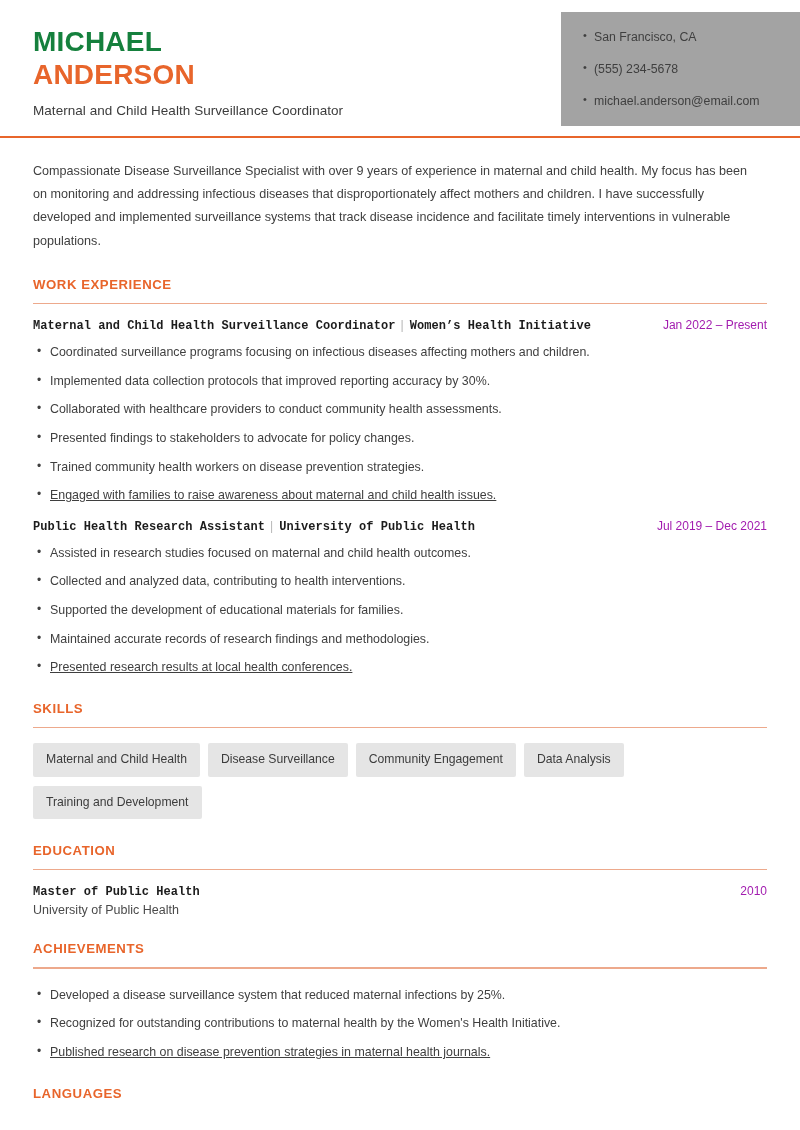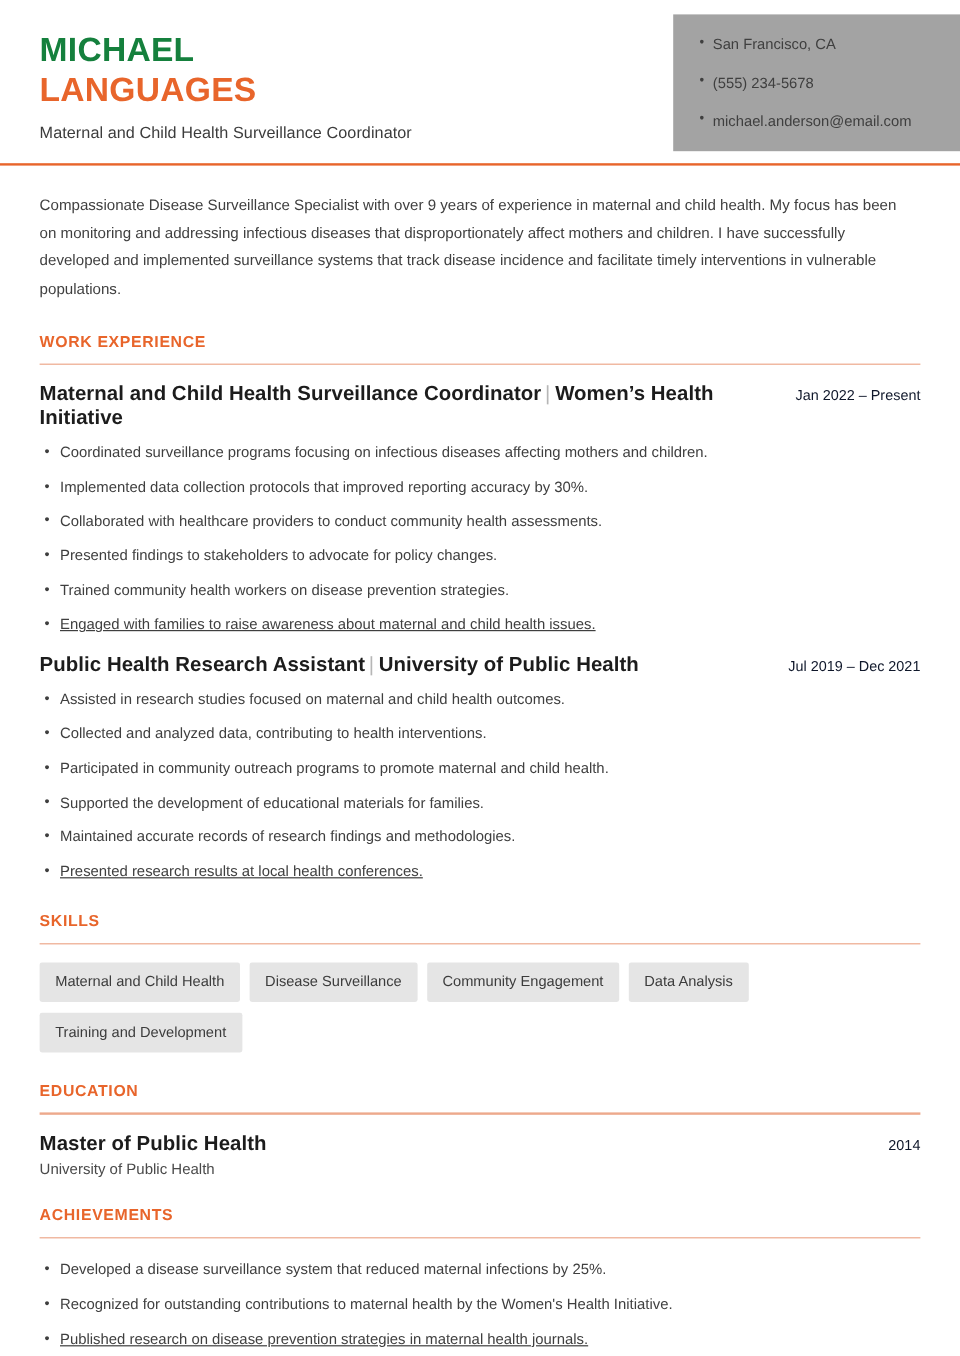--- a/index.html
+++ b/index.html
@@ -114,33 +114,34 @@
     margin-top: 11px;
   }
 
   .entry { margin-top: 14px; }
   .entry-head {
     display: flex;
     align-items: baseline;
     justify-content: space-between;
   }
   .entry-title {
-    font-size: 17px;
+    font-size: 12px;
     font-weight: bold;
     color: #1c1c1c;
     letter-spacing: 0.05px;
+    font-family: Liberation Mono, monospace;
   }
   .entry-sep {
     color: #b6b6b6;
     font-weight: normal;
     padding: 0 4px 0 3px;
   }
   .entry-date {
     font-size: 12px;
-    color: #0f172a;
+    color: #a21caf;
     white-space: nowrap;
     padding-left: 16px;
   }
   .entry-sub {
     font-size: 12.5px;
     color: #4a4a4a;
     margin-top: 4px;
   }
 
   .bullets {
@@ -187,21 +188,21 @@
   .ach-list { margin-top: 17px; }
 </style>
 </head>
 <body>
 
 <div class="page">
 
   <div class="header">
     <div class="header-left">
       <div class="name-line name-first">MICHAEL</div>
-      <div class="name-line name-last">LANGUAGES</div>
+      <div class="name-line name-last">ANDERSON</div>
       <div class="job-title">Maternal and Child Health Surveillance Coordinator</div>
     </div>
 
     <div class="contact-box">
       <ul class="contact-list">
         <li>San Francisco, CA</li>
         <li>(555) 234-5678</li>
         <li>michael.anderson@email.com</li>
       </ul>
     </div>
@@ -236,21 +237,20 @@
       <div class="entry entry-gap">
         <div class="entry-head">
           <div class="entry-title">
             <span>Public Health Research Assistant</span><span class="entry-sep">|</span><span>University of Public Health</span>
           </div>
           <div class="entry-date">Jul 2019 – Dec 2021</div>
         </div>
         <ul class="bullets">
           <li>Assisted in research studies focused on maternal and child health outcomes.</li>
           <li>Collected and analyzed data, contributing to health interventions.</li>
-          <li>Participated in community outreach programs to promote maternal and child health.</li>
           <li>Supported the development of educational materials for families.</li>
           <li>Maintained accurate records of research findings and methodologies.</li>
           <li>Presented research results at local health conferences.</li>
         </ul>
       </div>
     </div>
 
     <div class="section">
       <div class="section-title">SKILLS</div>
       <div class="section-rule"></div>
@@ -262,21 +262,21 @@
         <span class="chip">Training and Development</span>
       </div>
     </div>
 
     <div class="section">
       <div class="section-title">EDUCATION</div>
       <div class="section-rule"></div>
       <div class="entry">
         <div class="entry-head">
           <div class="entry-title">Master of Public Health</div>
-          <div class="entry-date">2014</div>
+          <div class="entry-date">2010</div>
         </div>
         <div class="entry-sub">University of Public Health</div>
       </div>
     </div>
 
     <div class="section">
       <div class="section-title">ACHIEVEMENTS</div>
       <div class="section-rule"></div>
       <ul class="bullets ach-list">
         <li>Developed a disease surveillance system that reduced maternal infections by 25%.</li>

